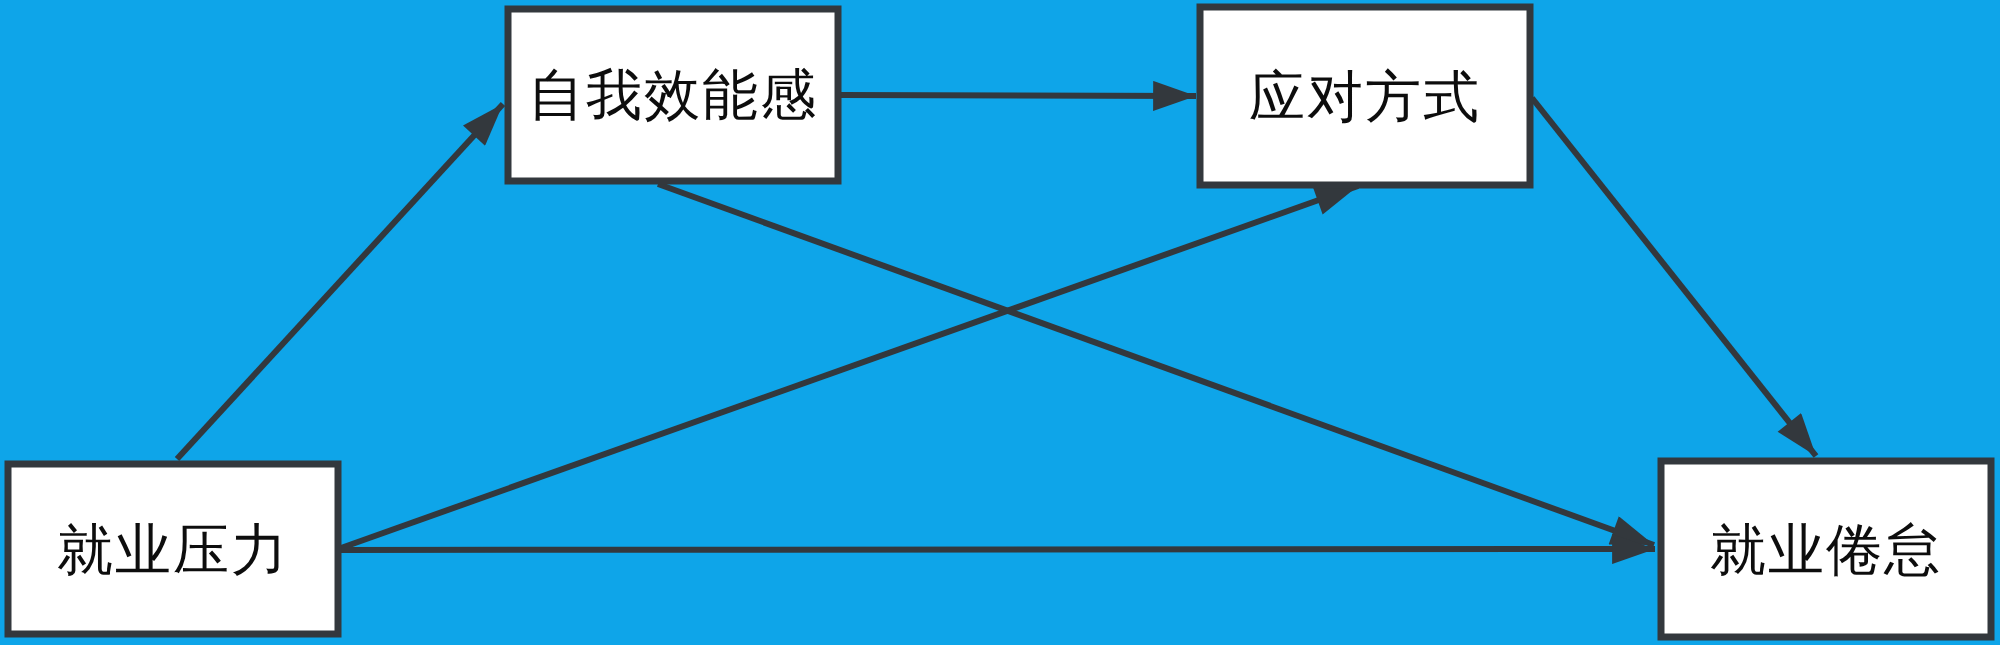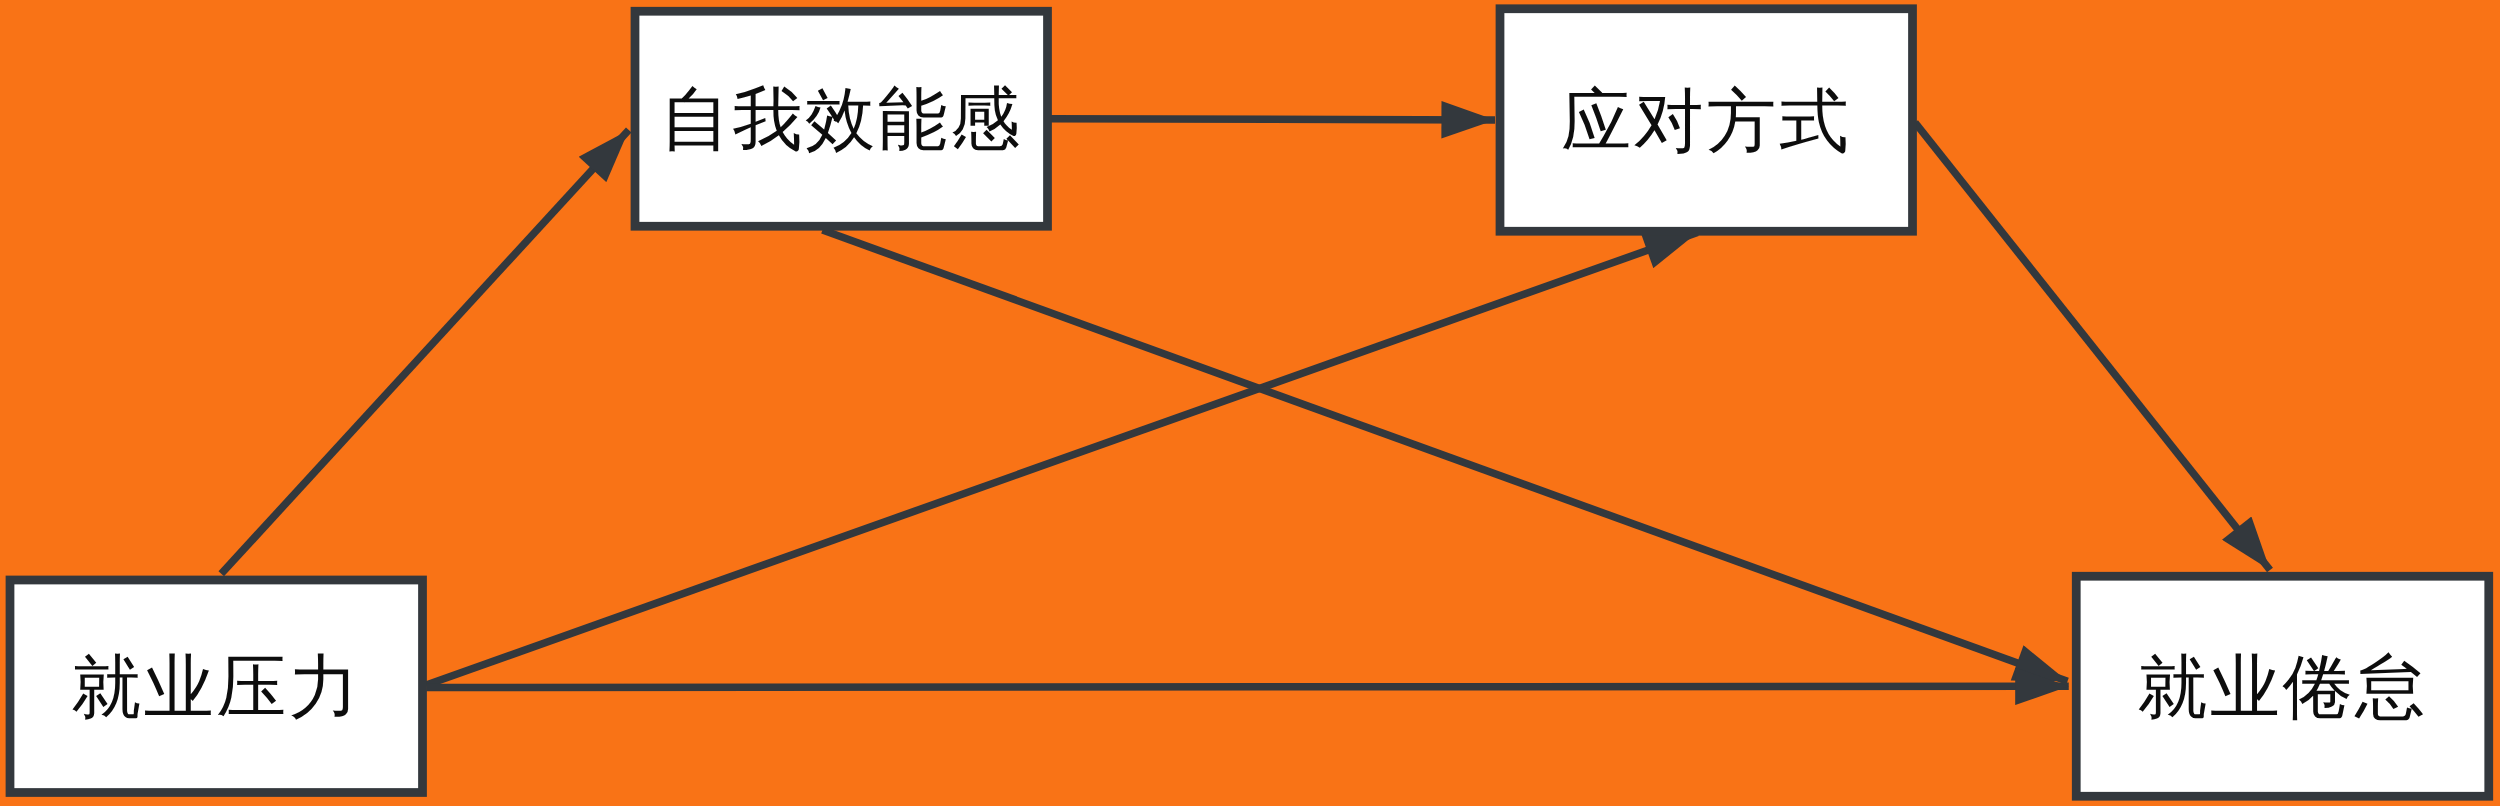--- a/index.html
+++ b/index.html
@@ -4,21 +4,21 @@
 <style>
   html, body {
     margin: 0;
     padding: 0;
     background: #ffffff;
   }
   .stage {
     position: relative;
     width: 2000px;
     height: 645px;
-    background: #f97316;
+    background: #0ea5e9;
     overflow: hidden;
   }
   svg { display: block; }
   .node-rect {
     fill: #ffffff;
     stroke-width: 7px;
   }
   .edge-line {
     stroke-width: 6px;
     fill: none;

